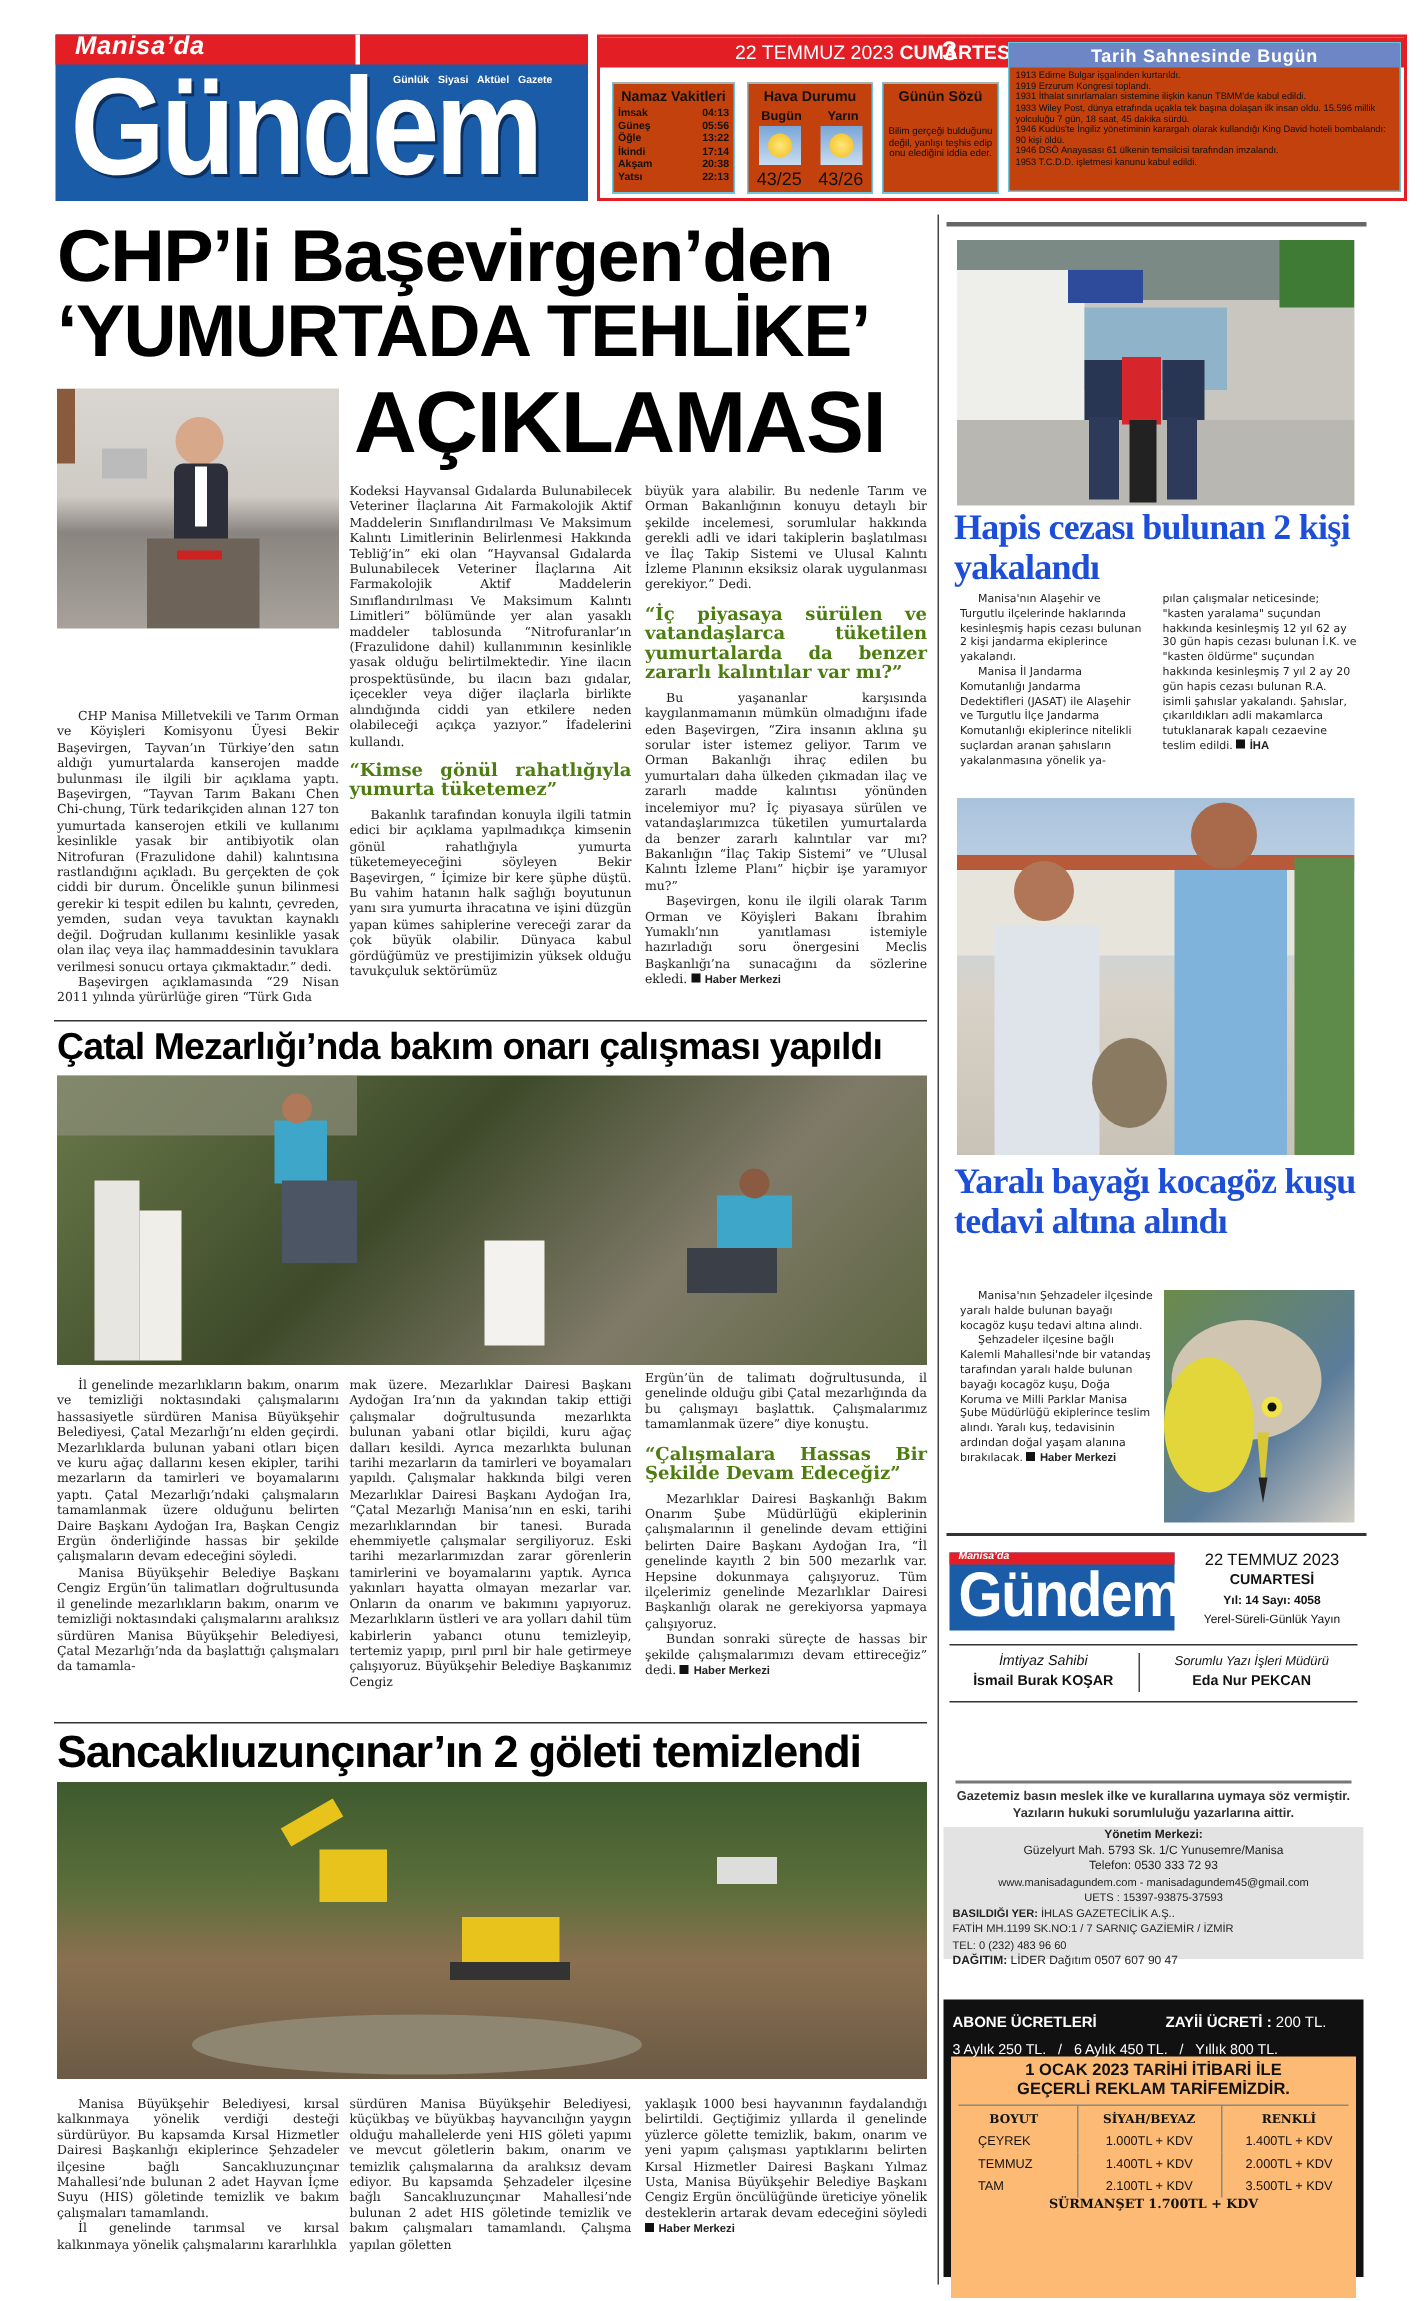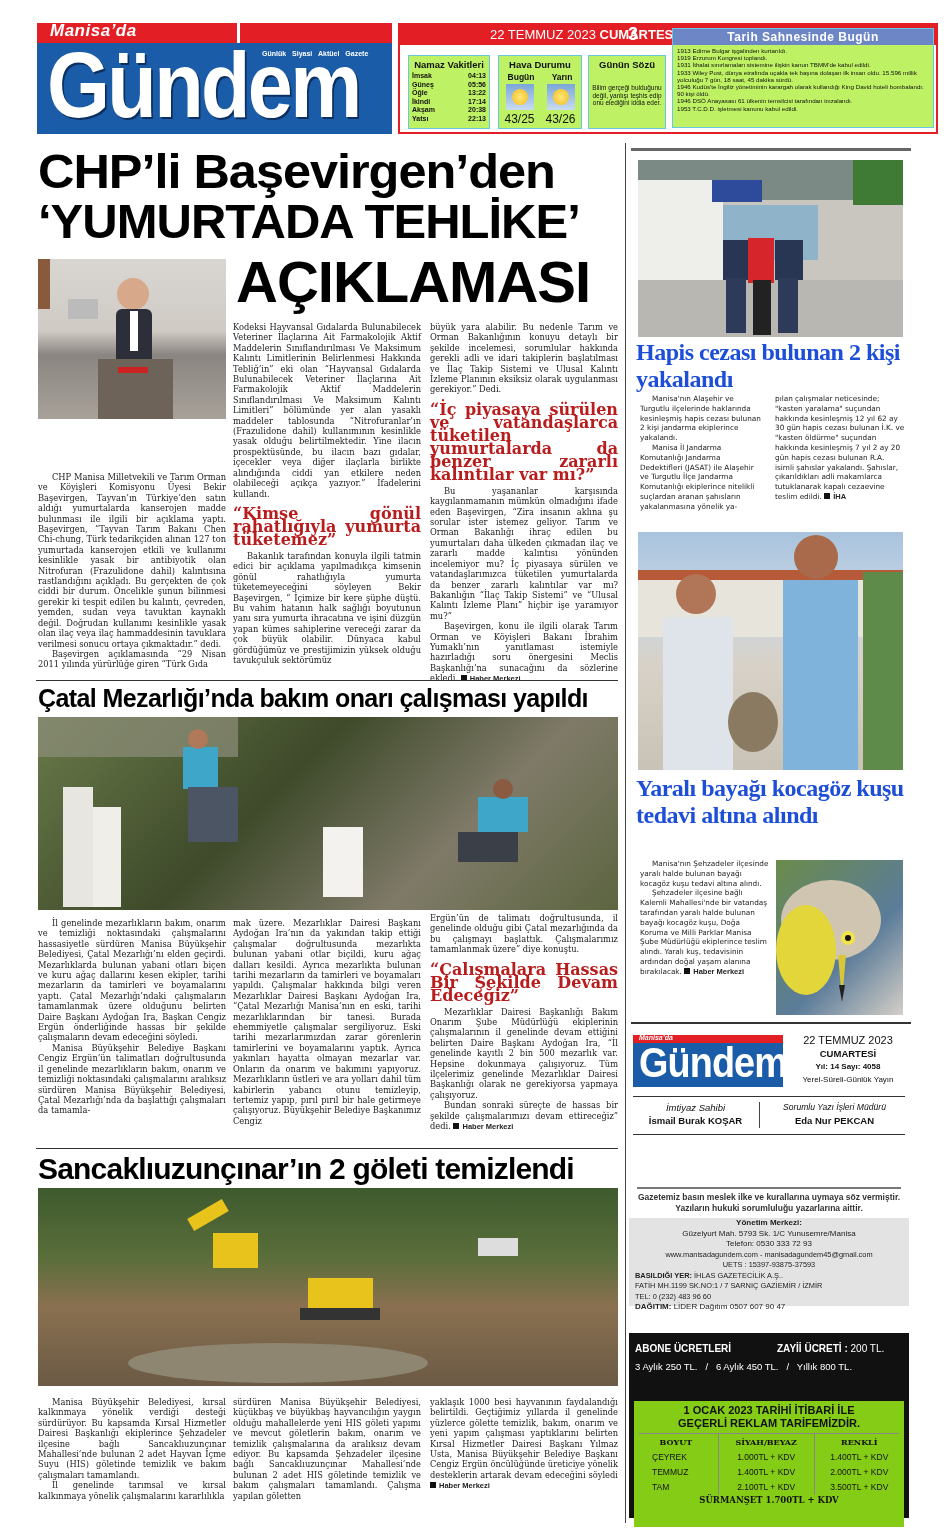--- a/index.html
+++ b/index.html
@@ -10,21 +10,21 @@
 #logo .red{position:absolute;left:0;top:0;width:100%;height:20px;background:#e31e24}
 #logo .red .divider{position:absolute;left:200px;top:0;width:3px;height:20px;background:#fff}
 #logo .manisa{position:absolute;left:13px;top:-2px;font:italic bold 17px "Liberation Sans",sans-serif;color:#fff;letter-spacing:.5px}
 #logo .gundem{position:absolute;left:10px;top:12px;font:bold 92px "Liberation Sans",sans-serif;color:#fff;letter-spacing:-3px;transform:scaleX(.88);transform-origin:left;line-height:100px;text-shadow:2px 2px 0 #0b2f5e}
 #logo .tag{position:absolute;left:225px;top:27px;font:bold 7px "Liberation Sans",sans-serif;color:#fff;word-spacing:4px}
 #infobar{left:398px;top:23px;width:540px;height:111px;border:2px solid #e31e24;background:#fff}
 #infobar .strip{position:absolute;left:0;top:0;width:100%;height:20px;background:#e31e24}
 #datebar{position:absolute;left:90px;top:2px;font:13px "Liberation Sans",sans-serif;color:#fff}
 #datebar b{font-weight:bold}
 #pagenum{position:absolute;left:228px;top:-1px;font:bold 18px "Liberation Sans",sans-serif;color:#fff}
-.box{position:absolute;top:30px;height:74px;border:1px solid #6bc6e0;background:#bef264;font-family:"Liberation Sans",sans-serif}
+.box{position:absolute;top:30px;height:74px;border:1px solid #6bc6e0;background:#c2410c;font-family:"Liberation Sans",sans-serif}
 .box h4{font-size:9.5px;font-weight:bold;text-align:center;margin-top:3px}
 #prayer{left:8px;width:82px}
 #prayer table{width:100%;font-size:7px;font-weight:bold;border-collapse:collapse;margin-top:2px}
 #prayer td{padding:0 3px;line-height:8.6px}
 #prayer td.t{text-align:right}
 #weather{left:98px;width:84px}
 #weather .days{display:flex;justify-content:space-around;font-size:8.5px;font-weight:bold;margin-top:2px}
 #weather .icons{display:flex;justify-content:space-around;margin-top:2px}
 .wicon{width:28px;height:26px;background:linear-gradient(#7aa6d8,#c9dcf0);display:flex;align-items:center;justify-content:center}
 .wicon span{width:16px;height:16px;border-radius:50%;background:radial-gradient(#ffe77a,#f2bc1b)}
@@ -36,36 +36,36 @@
 #history ul{list-style:none;font:6.2px "Liberation Sans",sans-serif;padding:2px 4px;line-height:7.2px}
 
 .headline{font-family:"Liberation Sans",sans-serif;font-weight:bold;color:#000;white-space:nowrap;letter-spacing:-1px}
 #h1a{left:38px;top:143px;font-size:49px;transform:scaleX(1.03);transform-origin:left}
 #h1b{left:38px;top:193px;font-size:49px}
 #h1c{left:236px;top:248px;font-size:58px}
 .photo{overflow:hidden}
 #p-mp{left:38px;top:259px;width:188px;height:160px;background:linear-gradient(180deg,#d9d6d2 0%,#cfcac4 45%,#8a8580 60%,#a8a29b 100%)}
 .col{font-size:8.3px;line-height:10.4px;text-align:justify;color:#222}
 .col p{text-indent:14px}
-.col h5{font-size:16px;line-height:13px;font-weight:bold;margin:8px 0 5px;color:#b91c1c}
+.col h5{font-size:12px;line-height:13px;font-weight:bold;margin:8px 0 5px;color:#4d7c0f}
 .byline{font-family:"Liberation Sans",sans-serif;font-weight:bold;font-size:7.5px}
 .byline::before{content:"";display:inline-block;width:6px;height:6px;background:#111;margin-right:3px;vertical-align:0}
 .rule{background:#333;height:1px}
 .vrule{background:#444;width:1px}
 .rt-h{font-family:Liberation Serif, serif;font-weight:bold;color:#1d4ed8;letter-spacing:-.5px}
 .rcol{font-family:"DejaVu Sans",sans-serif;font-size:7.3px;line-height:9.8px;color:#222}
 .rcol p{text-indent:12px}
 
 #imprint{left:629px;top:1030px;width:280px;height:290px;font-family:"Liberation Sans",sans-serif}
 .minilogo{position:absolute;left:4px;top:5px;width:150px;height:52px;background:#1a5ca8}
 .minilogo .r{position:absolute;left:0;top:0;height:8px;width:100%;background:#e31e24}
 .minilogo .m{position:absolute;left:6px;top:-1px;font:italic bold 7px "Liberation Sans",sans-serif;color:#fff}
 .minilogo .g{position:absolute;left:6px;top:5px;font:bold 42px "Liberation Sans",sans-serif;color:#fff;letter-spacing:-1px;line-height:46px;transform:scaleX(.9);transform-origin:left}
 #subs{left:629px;top:1333px;width:280px;height:185px;background:#111;color:#fff;font-family:"Liberation Sans",sans-serif}
-#adrates{position:absolute;left:5px;top:68px;width:270px;height:126px;background:#84cc16;color:#111}
+#adrates{position:absolute;left:5px;top:38px;width:270px;height:161px;background:#fdba74;color:#111}
 #adrates table{width:100%;border-collapse:collapse;font-size:8.5px}
 #adrates th{font-family:"DejaVu Serif",serif;font-size:8px;padding:3px 0}
 #adrates td{text-align:center;line-height:15px}
 #adrates td.f{text-align:left;padding-left:18px}
 #adrates td+td, #adrates th+th{border-left:1px solid #888}
 </style>
 </head>
 <body>
 
 <div id="logo" class="abs">

